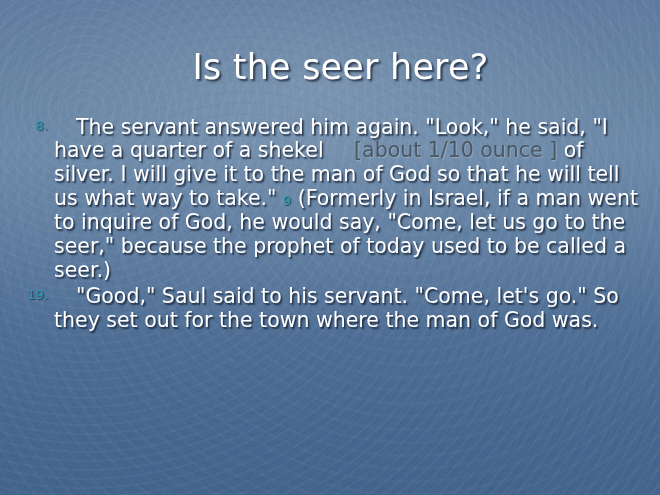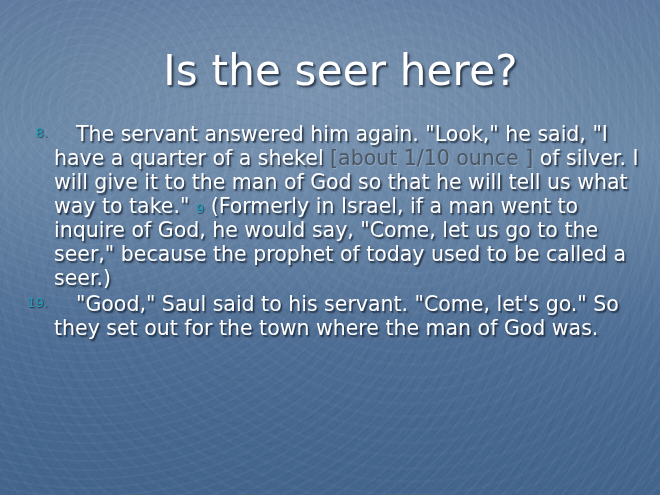--- a/index.html
+++ b/index.html
@@ -29,21 +29,21 @@
       repeating-radial-gradient(circle at 62% 34%, rgba(255,255,255,0.08) 0 3px, rgba(0,0,0,0.0) 3px 13px),
       repeating-radial-gradient(circle at 37% 61%, rgba(0,0,0,0.07) 0 2px, rgba(0,0,0,0.0) 2px 11px),
       repeating-linear-gradient(112deg, rgba(255,255,255,0.05) 0 1px, rgba(0,0,0,0.0) 1px 7px),
       repeating-linear-gradient(27deg, rgba(0,0,0,0.05) 0 1px, rgba(0,0,0,0.0) 1px 6px);
   }
   .content { position: relative; z-index: 2; }
 
   .title {
     text-align: center;
     color: #ffffff;
-    font-size: 42px;
+    font-size: 35px;
     line-height: 1.1;
     padding-top: 48px;
     letter-spacing: 0.2px;
     text-shadow: 2px 2px 2px rgba(20,30,45,0.75);
     margin-left: 21px;
   }
 
   .body {
     margin: 28px 14px 0 14px;
     color: #ffffff;
@@ -67,20 +67,21 @@
     color: #1c9fb4;
     text-shadow: 1px 1px 1px rgba(18,28,42,0.65);
   }
   .vtext {
     flex: 1 1 auto;
     text-indent: 22px;
   }
   .note {
     color: #4b5763;
     text-shadow: 1px 1px 1px rgba(220,230,240,0.30);
+    margin-left: 24px;
   }
   .inline-num {
     font-size: 13px;
     color: #1c9fb4;
     text-shadow: 1px 1px 1px rgba(18,28,42,0.65);
   }
 </style>
 </head>
 <body>
 

